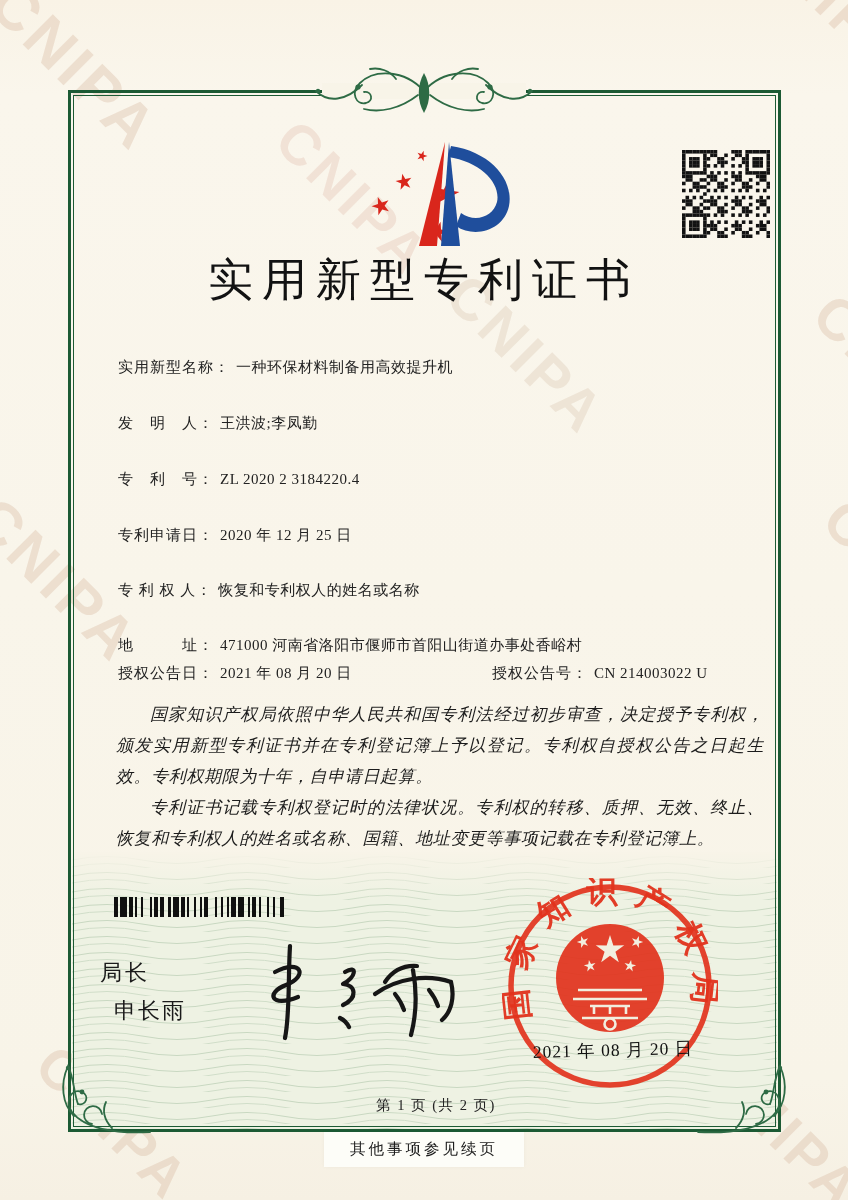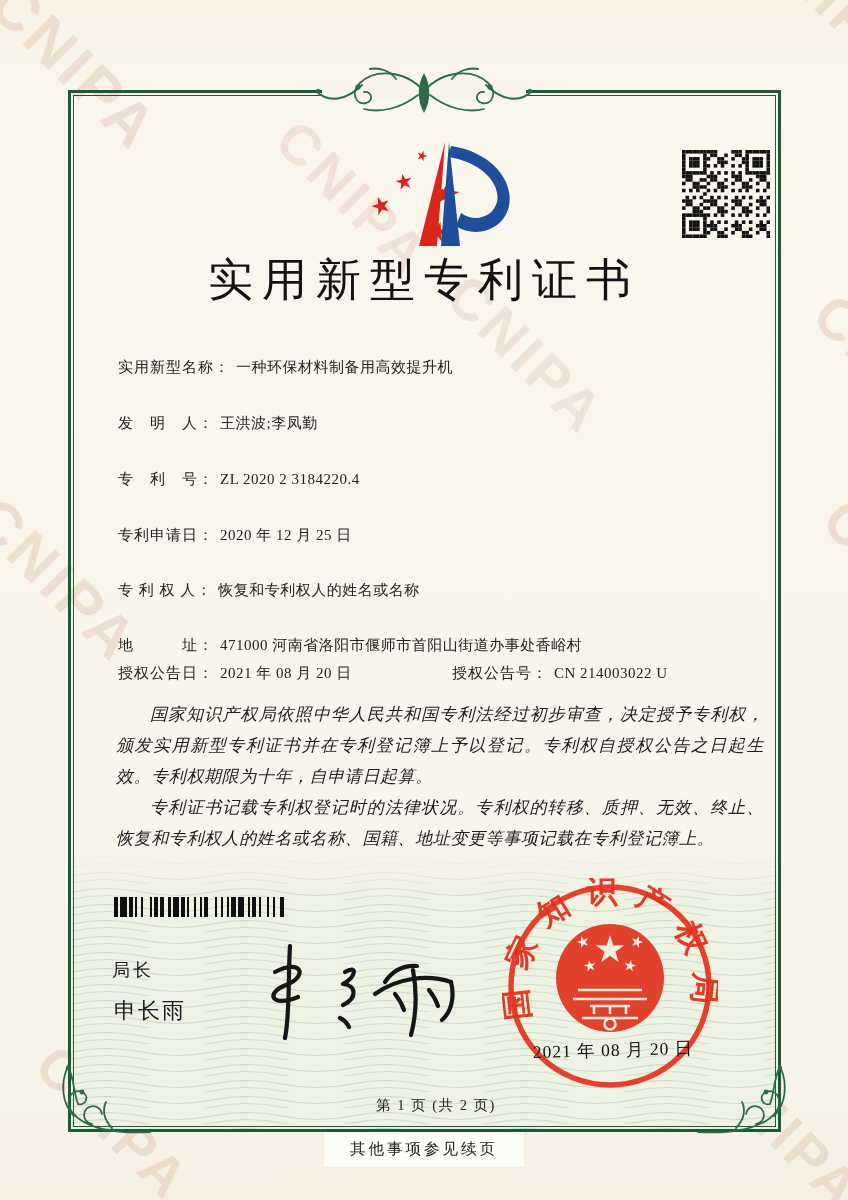--- a/index.html
+++ b/index.html
@@ -46,21 +46,21 @@
     color:#1c1c1c; text-align:justify;
   }
   .body-text p { text-indent:2em; }
   
   .waveband { position:absolute; left:72px; top:852px; width:705px; height:277px; }
   .wavefade { position:absolute; left:72px; top:852px; width:705px; height:48px;
     background:linear-gradient(180deg,#f8f4e8 0%, rgba(248,244,232,0) 100%); }
   
   .barcode { position:absolute; left:114px; top:897px; width:228px; height:20px; overflow:hidden; white-space:nowrap; font-size:0; }
   .barcode i { display:inline-block; height:20px; }
-  .signer-title { position:absolute; left:112px; top:958px; font-size:18px; letter-spacing:3px; color:#1a1a1a;
+  .signer-title { position:absolute; left:100px; top:958px; font-size:22px; letter-spacing:3px; color:#1a1a1a;
     font-family:Liberation Serif, serif; }
   .signer-name { position:absolute; left:114px; top:996px; font-size:22px; letter-spacing:2px; color:#1a1a1a;
     font-family:Liberation Sans, sans-serif; }
   .signature { position:absolute; left:245px; top:932px; }
   .seal { position:absolute; left:502px; top:878px; }
   .seal-date {
     position:absolute; left:513px; top:1038px; width:200px; text-align:center;
     font-size:17.5px; color:#111; letter-spacing:1px; transform:rotate(-1.5deg); white-space:nowrap;
   }
   .page-footer { position:absolute; left:12px; top:1096px; width:100%; text-align:center; font-size:14.5px; letter-spacing:1.5px; color:#222; }
@@ -466,21 +466,21 @@
   </div>
   <div class="field" style="top:581px;">
     <span class="lab">专 利 权 人：</span><span class="val">恢复和专利权人的姓名或名称</span>
   </div>
   <div class="field" style="top:636px;">
     <span class="lab">地　　　址：</span><span class="val">471000  河南省洛阳市偃师市首阳山街道办事处香峪村</span>
   </div>
   <div class="field" style="top:664px;">
     <span class="lab">授权公告日：</span><span class="val">2021 年 08 月 20 日</span>
   </div>
-  <div class="field grant-no" style="top:664px;">
+  <div class="field grant-no" style="top:664px;margin-left:40px;">
     <span class="lab">授权公告号：</span><span class="val">CN 214003022 U</span>
   </div>
 
   <div class="body-text">
     <p>国家知识产权局依照中华人民共和国专利法经过初步审查，决定授予专利权，颁发实用新型专利证书并在专利登记簿上予以登记。专利权自授权公告之日起生效。专利权期限为十年，自申请日起算。</p>
     <p>专利证书记载专利权登记时的法律状况。专利权的转移、质押、无效、终止、恢复和专利权人的姓名或名称、国籍、地址变更等事项记载在专利登记簿上。</p>
   </div>
 
   <div class="barcode" id="barcode"><i style="width: 4.2px; background: rgb(16, 16, 16);"></i><i style="width: 2.1px; background: transparent;"></i><i style="width: 6.3px; background: rgb(16, 16, 16);"></i><i style="width: 2.1px; background: transparent;"></i><i style="width: 4.2px; background: rgb(16, 16, 16);"></i><i style="width: 2.1px; background: transparent;"></i><i style="width: 2.1px; background: rgb(16, 16, 16);"></i><i style="width: 4.2px; background: transparent;"></i><i style="width: 2.1px; background: rgb(16, 16, 16);"></i><i style="width: 6.3px; background: transparent;"></i><i style="width: 2.1px; background: rgb(16, 16, 16);"></i><i style="width: 2.1px; background: transparent;"></i><i style="width: 4.2px; background: rgb(16, 16, 16);"></i><i style="width: 2.1px; background: transparent;"></i><i style="width: 4.2px; background: rgb(16, 16, 16);"></i><i style="width: 4.2px; background: transparent;"></i><i style="width: 2.1px; background: rgb(16, 16, 16);"></i><i style="width: 2.1px; background: transparent;"></i><i style="width: 6.3px; background: rgb(16, 16, 16);"></i><i style="width: 2.1px; background: transparent;"></i><i style="width: 4.2px; background: rgb(16, 16, 16);"></i><i style="width: 2.1px; background: transparent;"></i><i style="width: 2.1px; background: rgb(16, 16, 16);"></i><i style="width: 4.2px; background: transparent;"></i><i style="width: 2.1px; background: rgb(16, 16, 16);"></i><i style="width: 4.2px; background: transparent;"></i><i style="width: 2.1px; background: rgb(16, 16, 16);"></i><i style="width: 2.1px; background: transparent;"></i><i style="width: 4.2px; background: rgb(16, 16, 16);"></i><i style="width: 6.3px; background: transparent;"></i><i style="width: 2.1px; background: rgb(16, 16, 16);"></i><i style="width: 4.2px; background: transparent;"></i><i style="width: 2.1px; background: rgb(16, 16, 16);"></i><i style="width: 4.2px; background: transparent;"></i><i style="width: 2.1px; background: rgb(16, 16, 16);"></i><i style="width: 2.1px; background: transparent;"></i><i style="width: 4.2px; background: rgb(16, 16, 16);"></i><i style="width: 2.1px; background: transparent;"></i><i style="width: 6.3px; background: rgb(16, 16, 16);"></i><i style="width: 4.2px; background: transparent;"></i><i style="width: 2.1px; background: rgb(16, 16, 16);"></i><i style="width: 2.1px; background: transparent;"></i><i style="width: 4.2px; background: rgb(16, 16, 16);"></i><i style="width: 2.1px; background: transparent;"></i><i style="width: 2.1px; background: rgb(16, 16, 16);"></i><i style="width: 6.3px; background: transparent;"></i><i style="width: 2.1px; background: rgb(16, 16, 16);"></i><i style="width: 4.2px; background: transparent;"></i><i style="width: 2.1px; background: rgb(16, 16, 16);"></i><i style="width: 4.2px; background: transparent;"></i><i style="width: 4.2px; background: rgb(16, 16, 16);"></i><i style="width: 2.1px; background: transparent;"></i></div>
 

